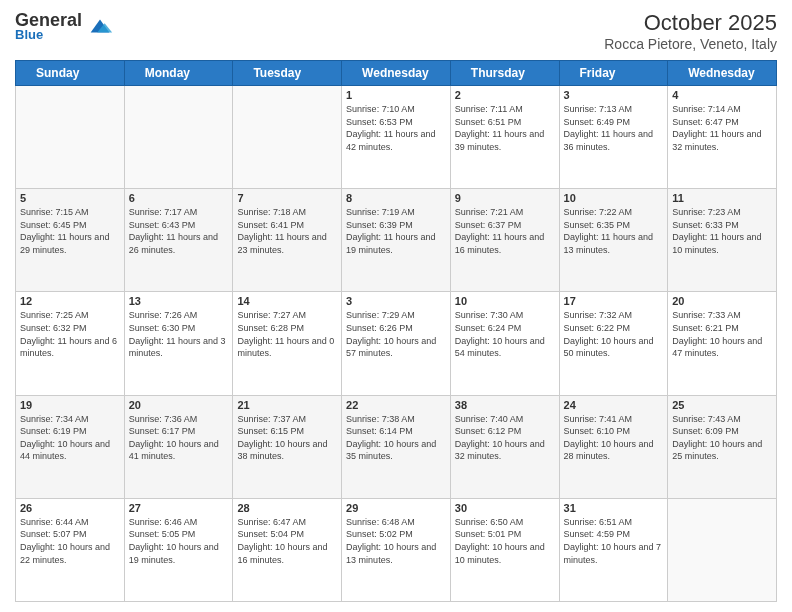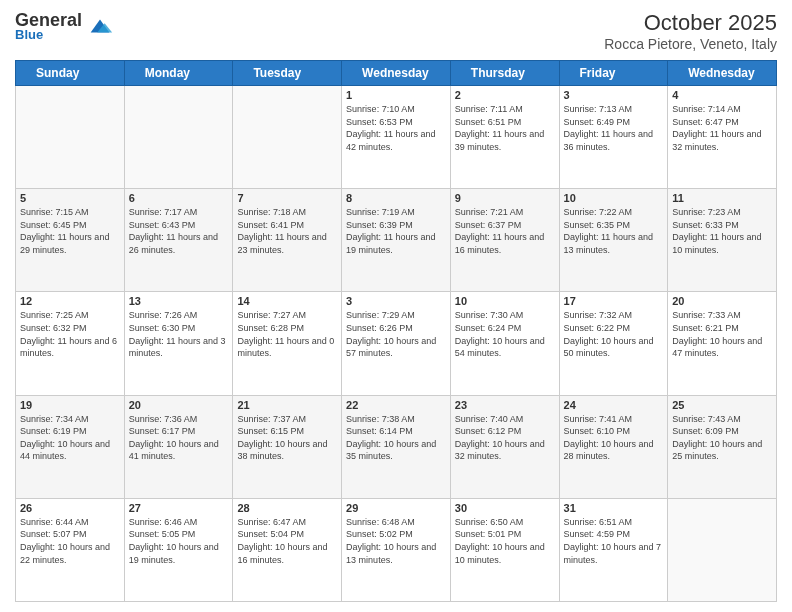--- a/index.html
+++ b/index.html
@@ -218,21 +218,21 @@
           </td>
           <td>
             <div class="day-num">21</div>
             <div class="day-detail">Sunrise: 7:37 AM<br>Sunset: 6:15 PM<br>Daylight: 10 hours and 38 minutes.</div>
           </td>
           <td>
             <div class="day-num">22</div>
             <div class="day-detail">Sunrise: 7:38 AM<br>Sunset: 6:14 PM<br>Daylight: 10 hours and 35 minutes.</div>
           </td>
           <td>
-            <div class="day-num">23</div>
+            <div class="day-num">38</div>
             <div class="day-detail">Sunrise: 7:40 AM<br>Sunset: 6:12 PM<br>Daylight: 10 hours and 32 minutes.</div>
           </td>
           <td>
             <div class="day-num">24</div>
             <div class="day-detail">Sunrise: 7:41 AM<br>Sunset: 6:10 PM<br>Daylight: 10 hours and 28 minutes.</div>
           </td>
           <td>
             <div class="day-num">25</div>
             <div class="day-detail">Sunrise: 7:43 AM<br>Sunset: 6:09 PM<br>Daylight: 10 hours and 25 minutes.</div>
           </td>

